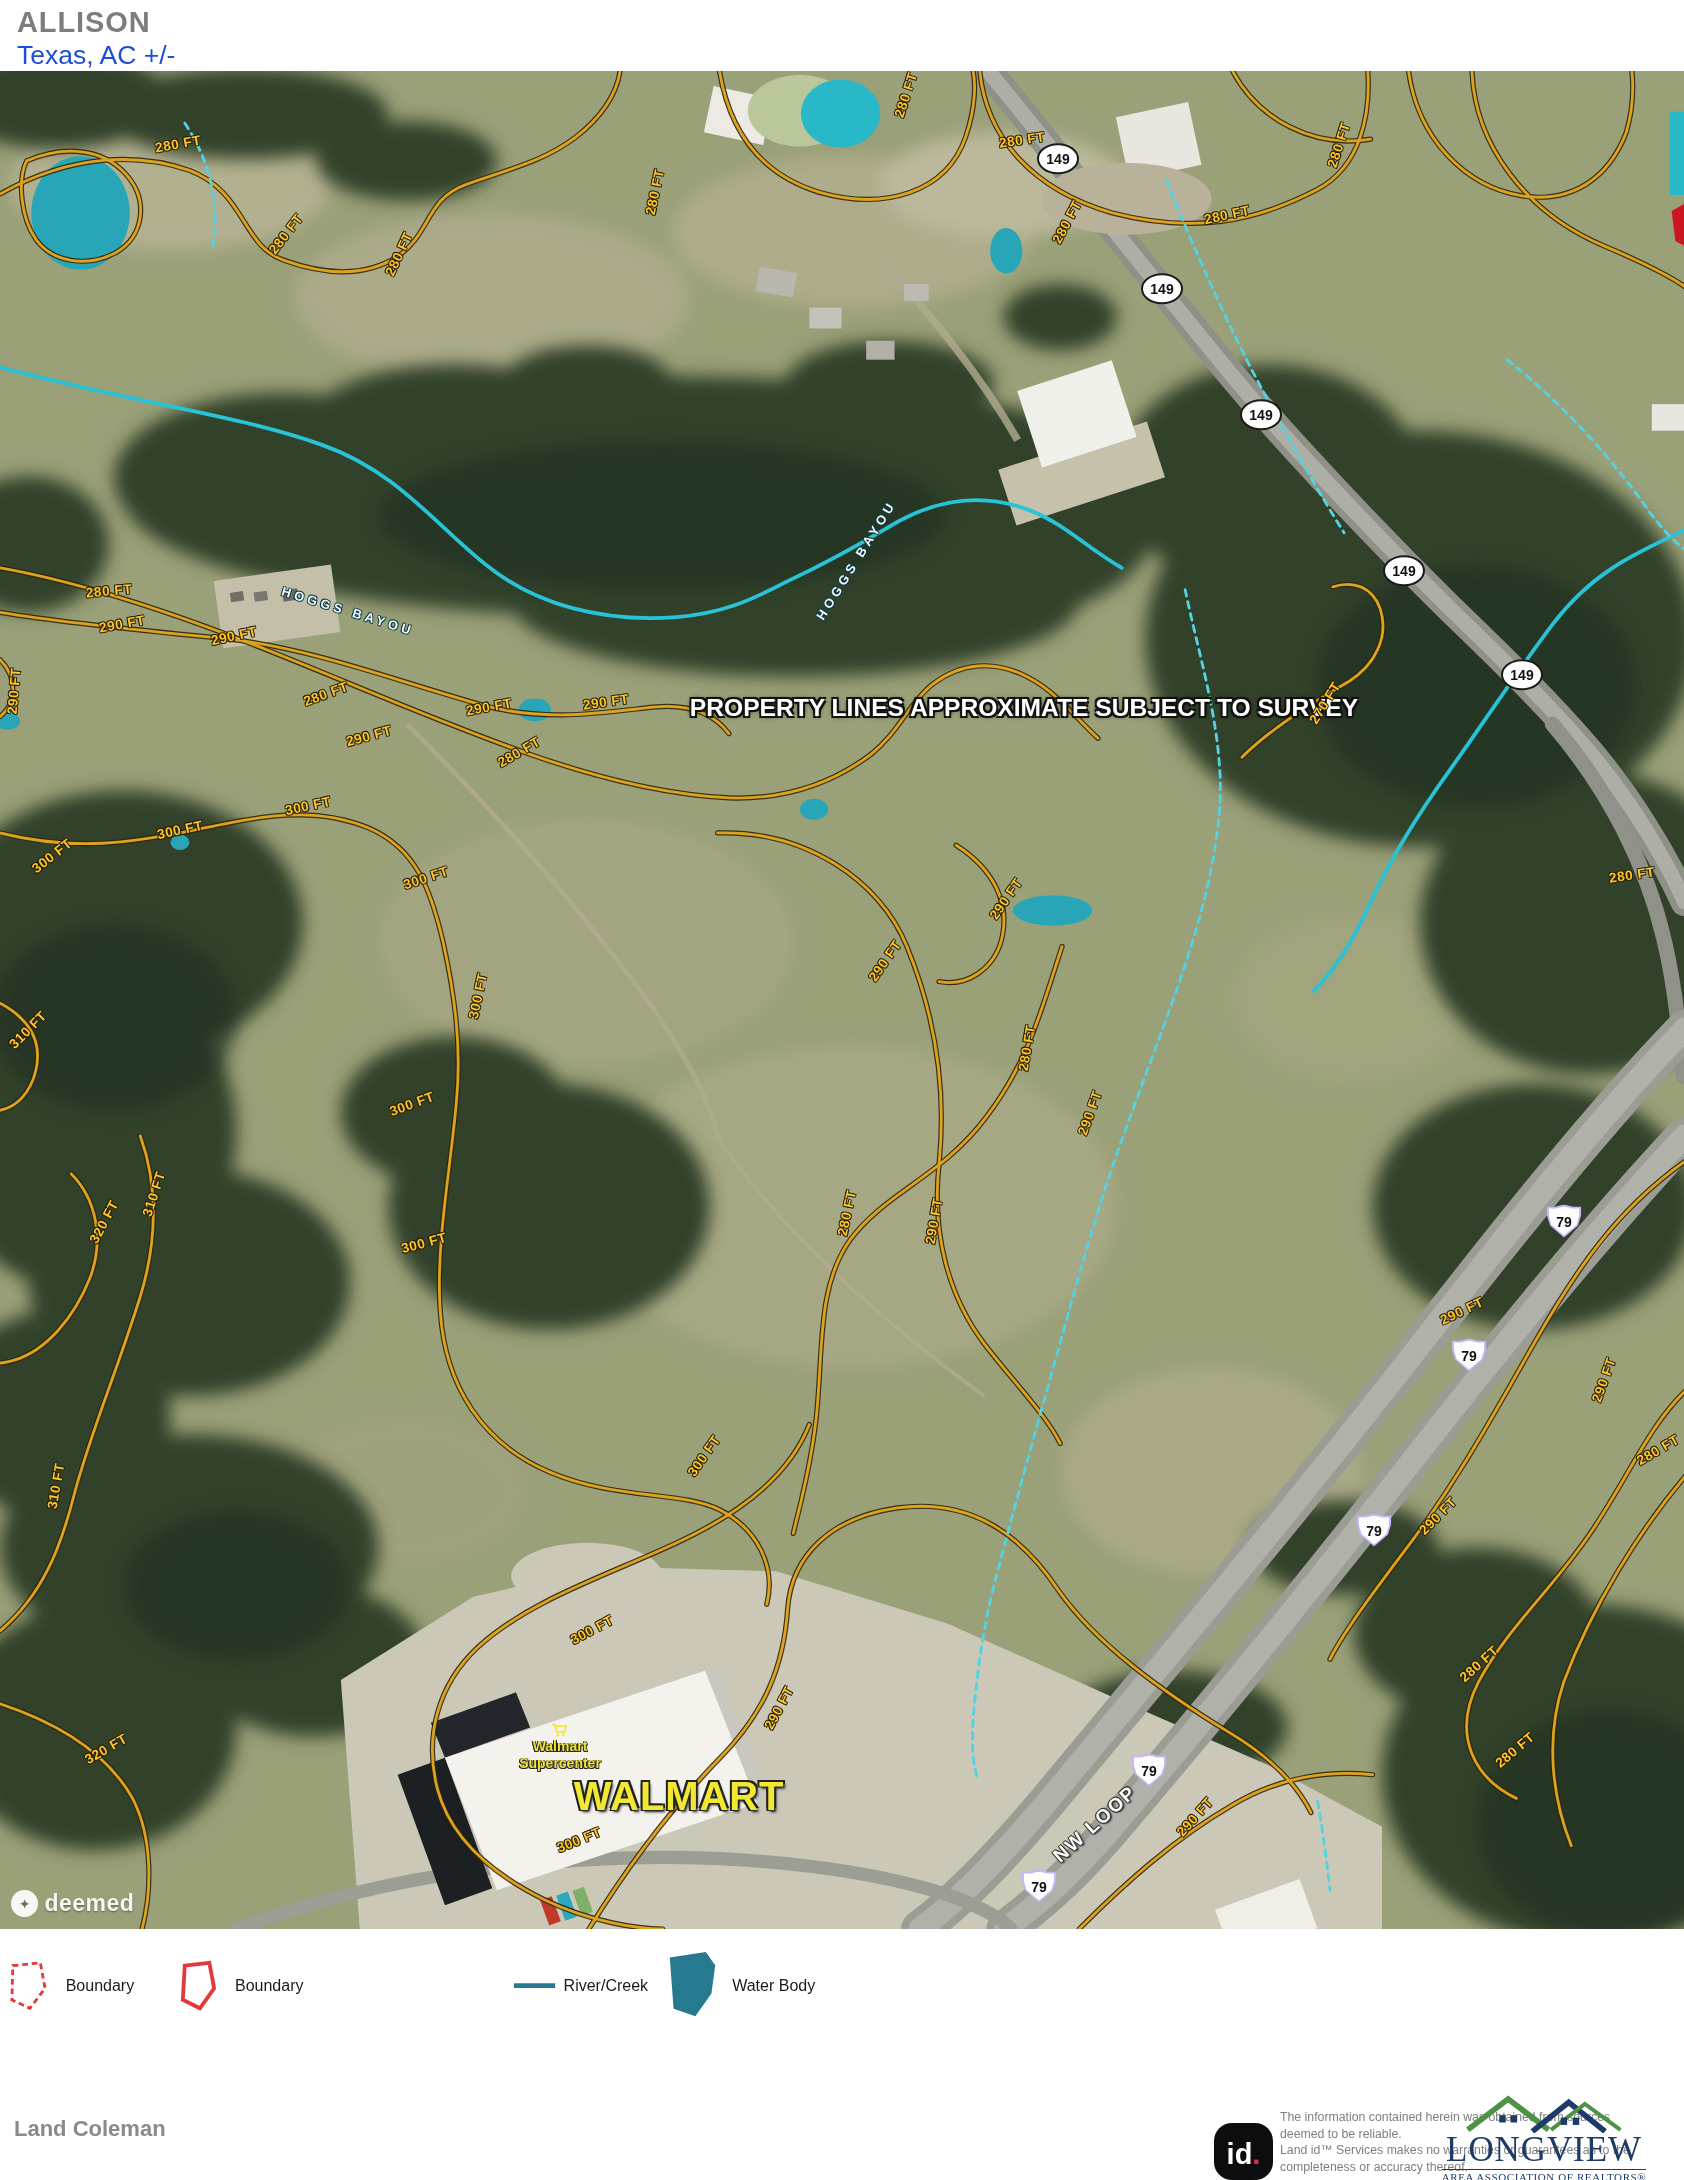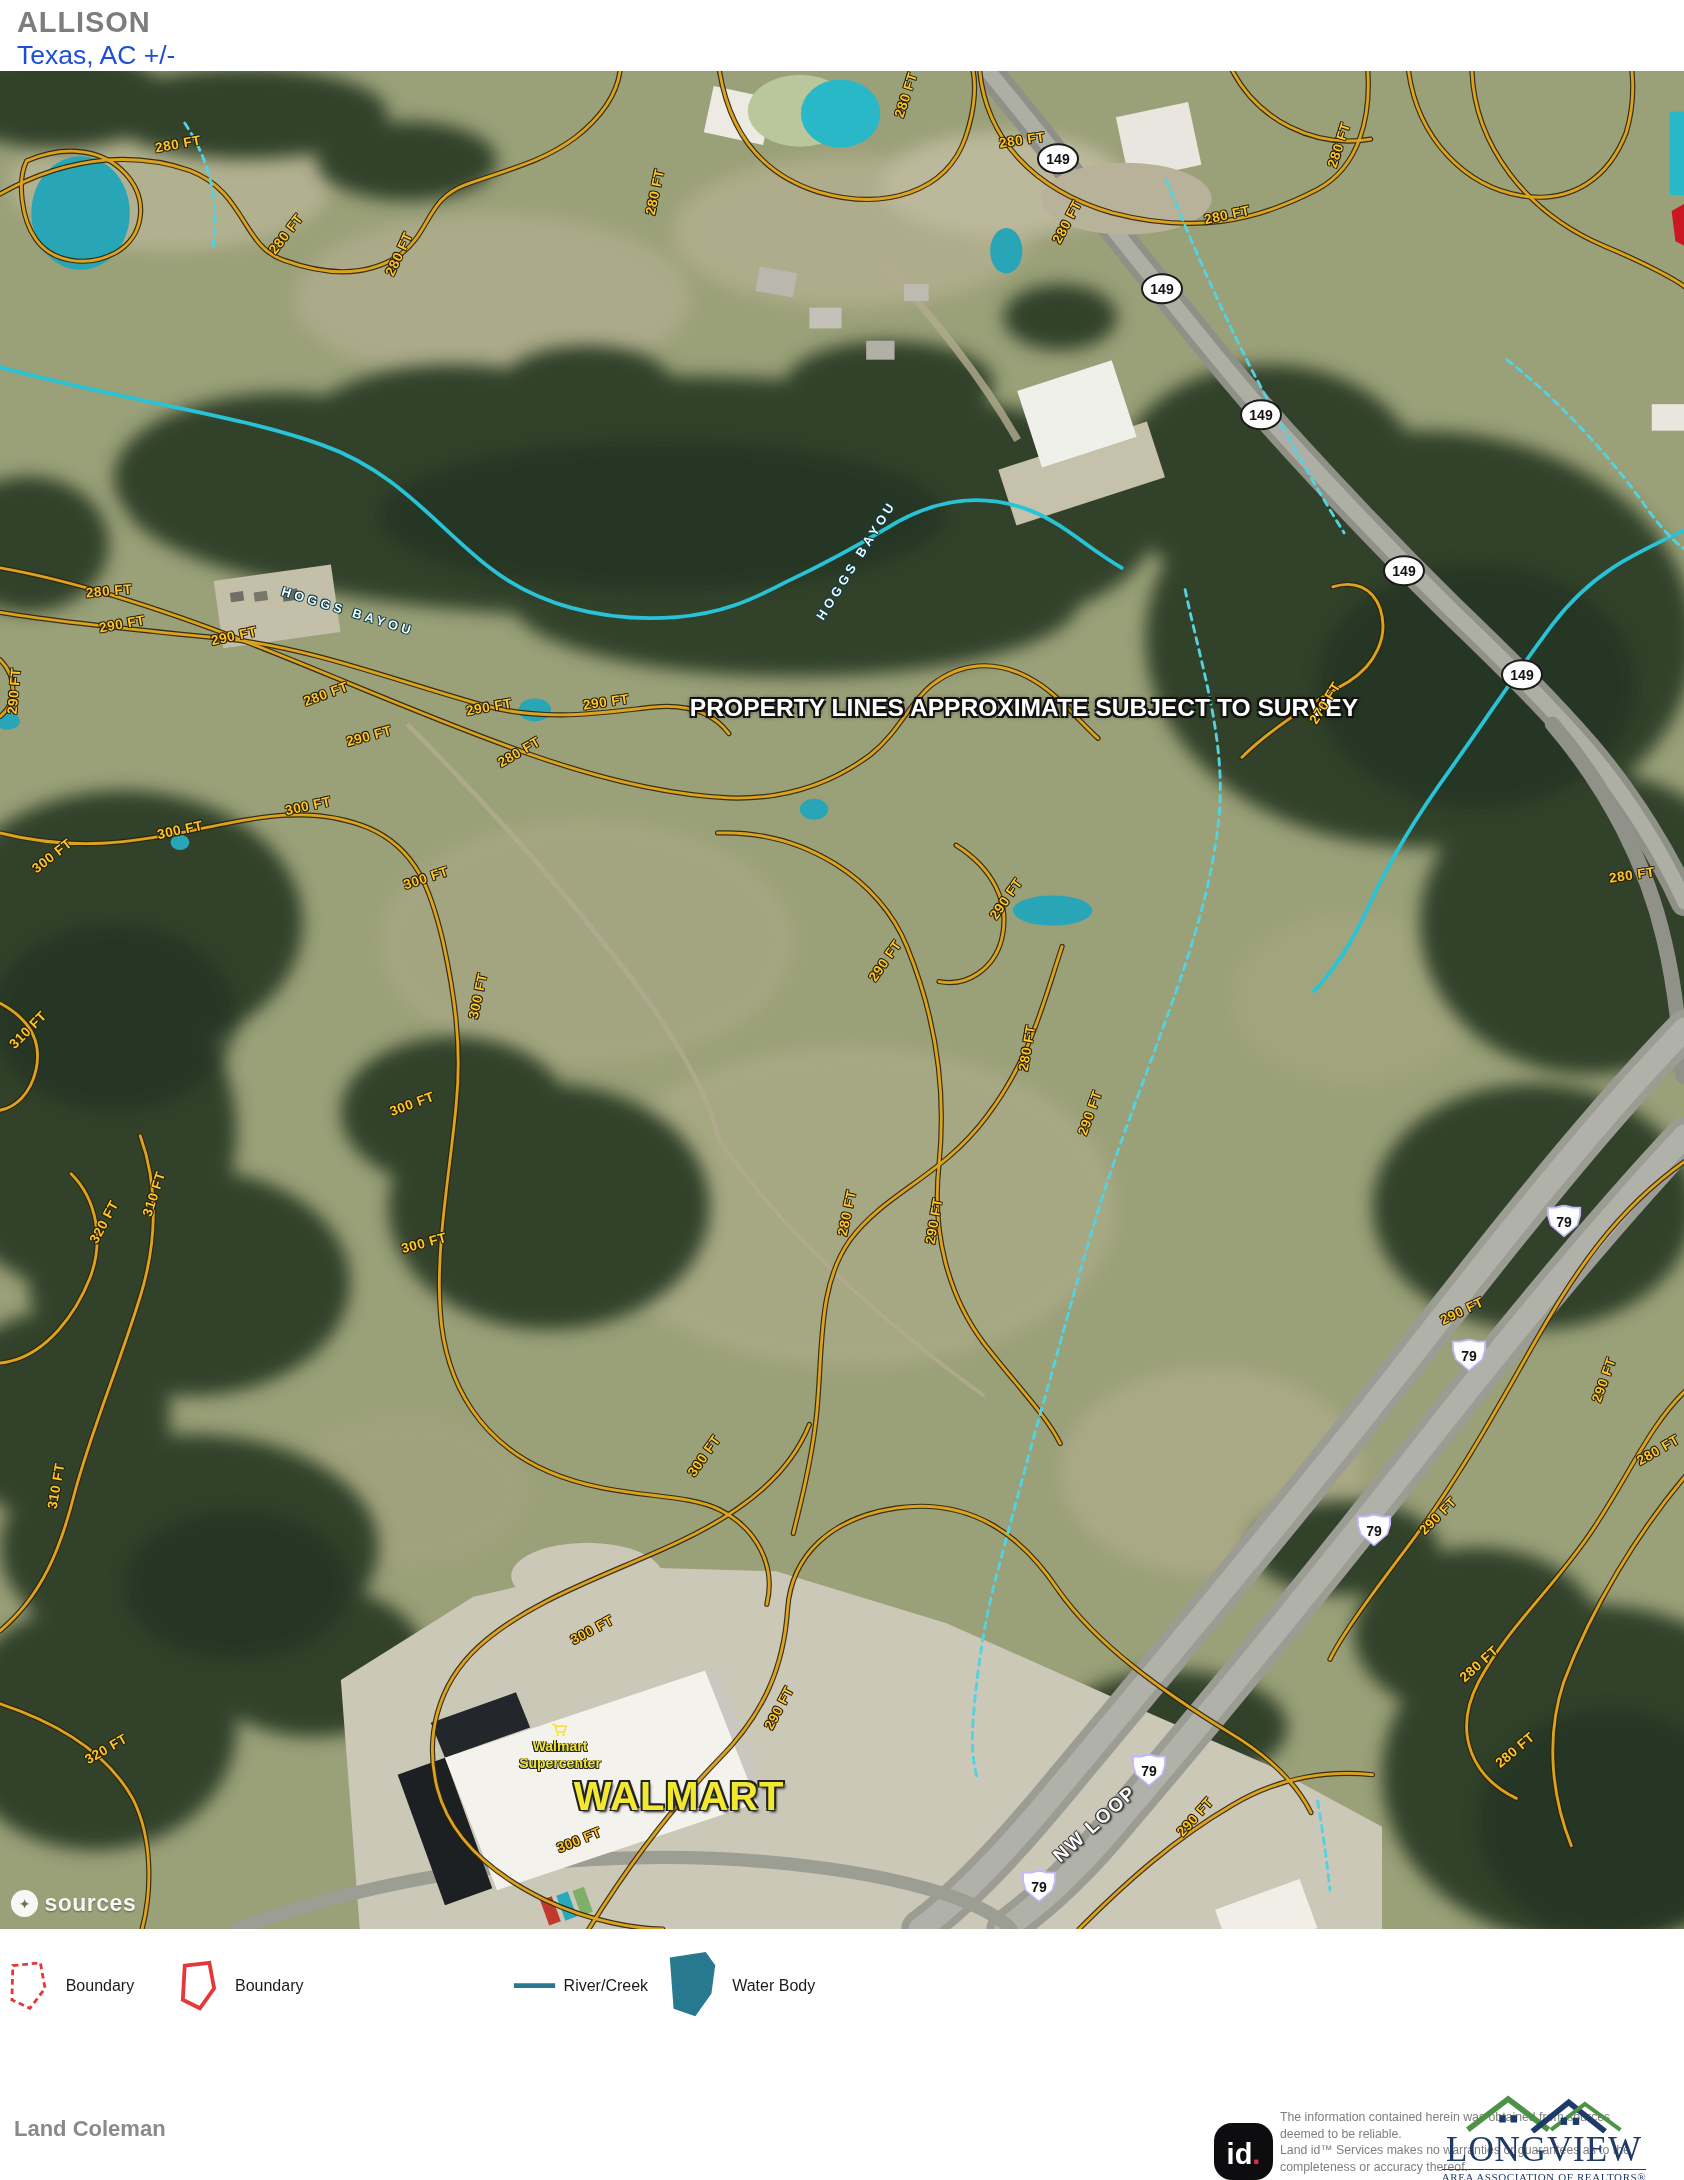--- a/index.html
+++ b/index.html
@@ -354,21 +354,21 @@
         <span>79</span>
       </div>
       <div class="mlabel shield-79" style="left: 1039px; top: 1815px; transform: translate(-50%, -50%) rotate(0deg);">
         <span>79</span>
       </div>
     </div>
 
 
   <div id="mapbox-logo">
     <span class="mb-circle">✦</span>
-    <span class="mb-text">sources</span>
+    <span class="mb-text">deemed</span>
   </div>
 </div>
 
 <div id="legend">
   <div class="lg-item" style="left:5.7px">
     <svg width="44" height="55" viewBox="0 0 46 58">
       <polygon points="7,7 36,4 41,31 25,52 6,43" fill="none" stroke="#e23a3a" stroke-width="3" stroke-dasharray="6 4"></polygon>
     </svg>
     <span class="lg-label" style="margin-left:16px">Boundary</span>
   </div>

